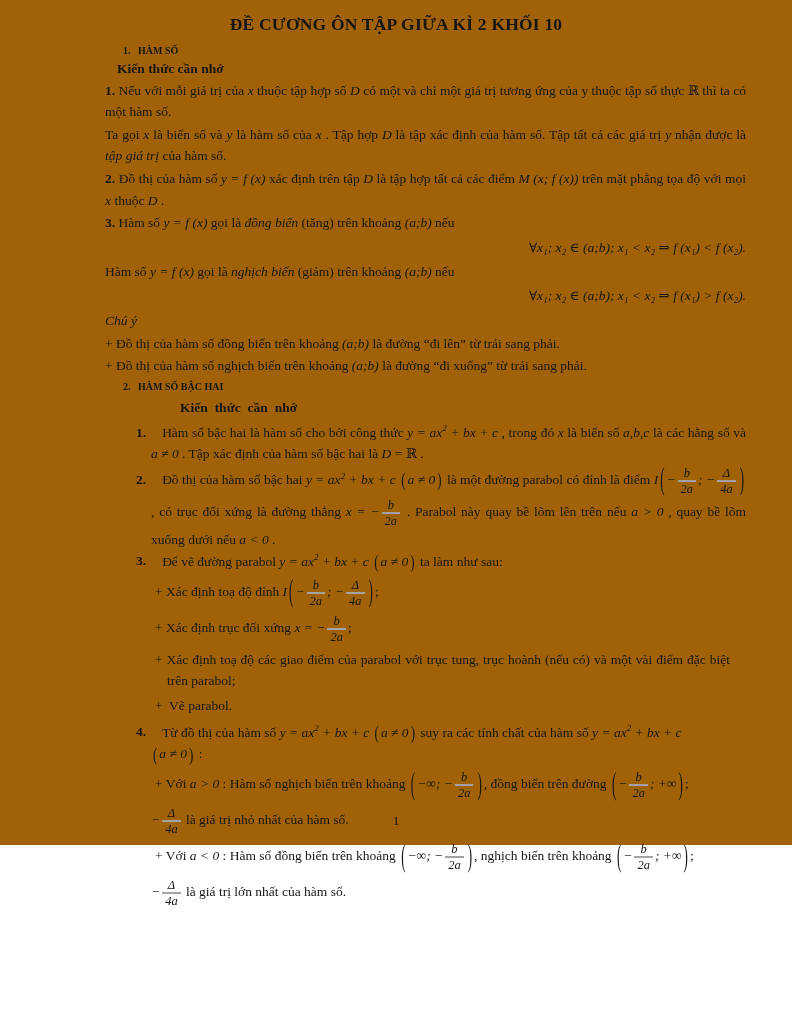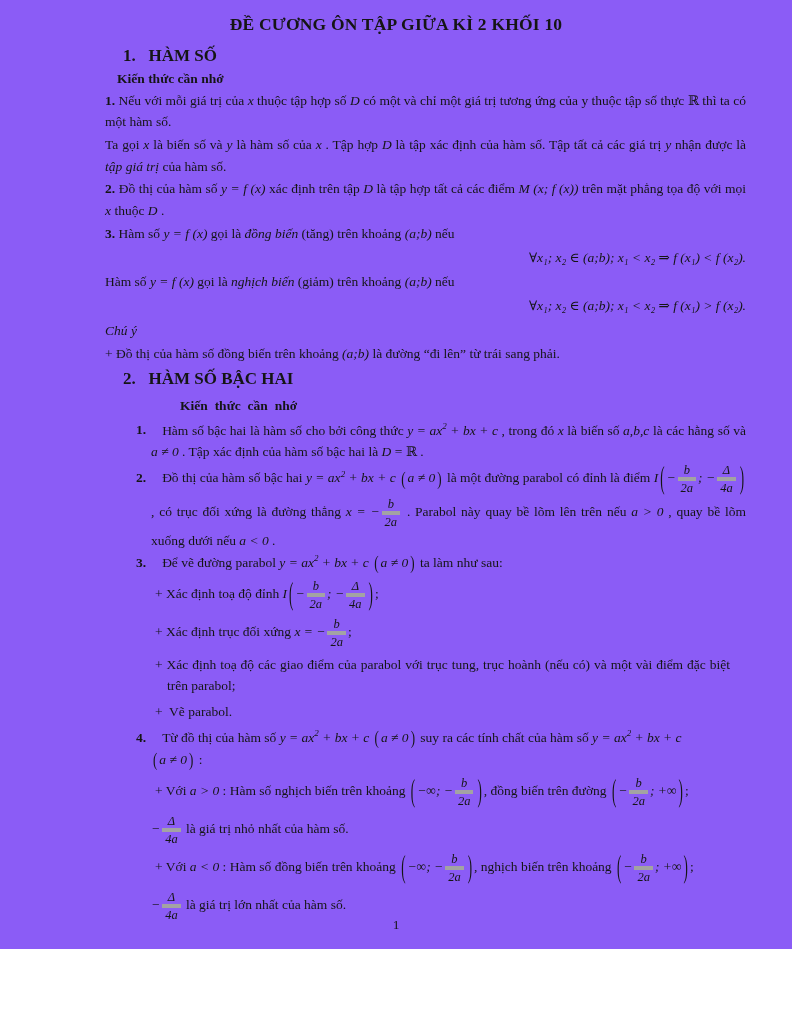--- a/index.html
+++ b/index.html
@@ -2,44 +2,44 @@
 <html><head>
 <meta charset="utf-8">
 <style>
   html,body{margin:0;padding:0;background:#ffffff;}
   body{
     width:792px;height:1024px;overflow:hidden;position:relative;
     font-family:"Liberation Serif","DejaVu Serif",serif;
     font-size:13.5px;color:#151515;
     -webkit-font-smoothing:antialiased;
   }
-  .page{position:relative;width:792px;height:949px;background:#8b5cf6;}
+  .page{position:relative;width:792px;height:845px;background:#a16207;}
   .title{
     text-align:center;font-weight:bold;font-size:17.5px;
     padding-top:14px;letter-spacing:.2px;
   }
   .doc{padding:6px 46px 0 105px;text-align:justify;}
   .blk{margin:1px 0;line-height:1.58;}
-  .h1{font-weight:bold;font-size:17px;margin-left:18px;margin-top:3px;line-height:1.45;}
+  .h1{font-weight:bold;font-size:10px;margin-left:18px;margin-top:3px;line-height:1.45;}
   .kien{font-weight:bold;margin-left:12px;line-height:1.4;}
   .kien2{font-weight:bold;margin-left:75px;word-spacing:3.5px;margin-top:4px;margin-bottom:3px;line-height:1.5;}
   .p{margin:1.5px 0;}
   .formula{text-align:right;margin:3px 0;}
   .li{padding-left:46px;text-indent:-15px;margin:0 0;}
   .linum{font-weight:bold;margin-right:16px;}
   .plus{padding-left:46px;text-indent:-12px;margin:4px 16px;}
   .sub{margin-left:46px;margin-top:2px;margin-bottom:2px;}
   .m{font-style:italic;font-family:"Liberation Serif","DejaVu Serif",serif;}
   sup.m{font-size:9px;}
   .frac{
     display:inline-flex;flex-direction:column;align-items:center;
     vertical-align:middle;line-height:1.12;font-size:12.5px;
     font-style:italic;margin:1px 2px;text-indent:0;
   }
-  .frac .den{border-top:4px solid #a3a3a3;padding:0 3px;}
+  .frac .den{border-top:2px solid #a3a3a3;padding:0 3px;}
   .frac .num{padding:0 3px;}
   .bigp{
     display:inline-block;transform:scaleY(2.45);transform-origin:center;
     font-weight:400;margin:0 2px;text-indent:0;vertical-align:middle;
     font-size:13px;
   }
   .bigp.sm{transform:scaleY(1.5);}
   .pagenum{
     position:absolute;left:0;bottom:16px;width:100%;text-align:center;
     font-size:13.5px;
@@ -55,20 +55,21 @@
       <div class="blk kien"><span style="font-weight: bold;">Kiến thức cần nhớ</span></div>
       <div class="blk p"><span style="font-weight: bold;">1. </span><span>Nếu với mỗi giá trị của </span><span class="m">x</span><span> thuộc tập hợp số </span><span class="m">D</span><span> có một và chỉ một giá trị tương ứng của y thuộc tập số thực </span><span>ℝ</span><span> thì ta có một hàm số.</span></div>
       <div class="blk p"><span>Ta gọi </span><span class="m">x</span><span> là biến số và </span><span class="m">y</span><span> là hàm số của </span><span class="m">x</span><span> . Tập hợp </span><span class="m">D</span><span> là tập xác định của hàm số. Tập tất cả các giá trị </span><span class="m">y</span><span> nhận được là </span><span class="m">tập giá trị</span><span> của hàm số.</span></div>
       <div class="blk p"><span style="font-weight: bold;">2. </span><span>Đồ thị của hàm số </span><span class="m">y = f (x)</span><span> xác định trên tập </span><span class="m">D</span><span> là tập hợp tất cả các điểm </span><span class="m">M (x; f (x))</span><span> trên mặt phẳng tọa độ với mọi </span><span class="m">x</span><span> thuộc </span><span class="m">D</span><span> .</span></div>
       <div class="blk p"><span style="font-weight: bold;">3. </span><span>Hàm số </span><span class="m">y = f (x)</span><span> gọi là </span><span class="m">đồng biến</span><span> (tăng) trên khoảng </span><span class="m">(a;b)</span><span> nếu</span></div>
       <div class="blk formula"><span class="m">∀x₁; x₂ ∈ (a;b); x₁ &lt; x₂ ⇒ f (x₁) &lt; f (x₂).</span></div>
       <div class="blk p"><span>Hàm số </span><span class="m">y = f (x)</span><span> gọi là </span><span class="m">nghịch biến</span><span> (giảm) trên khoảng </span><span class="m">(a;b)</span><span> nếu</span></div>
       <div class="blk formula"><span class="m">∀x₁; x₂ ∈ (a;b); x₁ &lt; x₂ ⇒ f (x₁) &gt; f (x₂).</span></div>
       <div class="blk p"><span class="m">Chú ý</span></div>
       <div class="blk p"><span>+ Đồ thị của hàm số đồng biến trên khoảng </span><span class="m">(a;b)</span><span> là đường “đi lên” từ trái sang phải.</span></div>
+      <div class="blk p"><span>+ Đồ thị của hàm số nghịch biến trên khoảng </span><span class="m">(a;b)</span><span> là đường “đi xuống” từ trái sang phải.</span></div>
       <div class="blk h1"><span style="font-weight: bold;">2.&nbsp;&nbsp;&nbsp;HÀM SỐ BẬC HAI</span></div>
       <div class="blk kien2"><span style="font-weight: bold;">Kiến thức cần nhớ</span></div>
       <div class="blk li"><span class="linum">1.</span><span>Hàm số bậc hai là hàm số cho bởi công thức </span><span class="m">y = ax</span><sup class="m">2</sup><span class="m"> + bx + c</span><span> , trong đó </span><span class="m">x</span><span> là biến số </span><span class="m">a,b,c</span><span> là các hằng số và </span><span class="m">a ≠ 0</span><span> . Tập xác định của hàm số bậc hai là </span><span class="m">D</span><span> = ℝ .</span></div>
       <div class="blk li"><span class="linum">2.</span><span>Đồ thị của hàm số bậc hai </span><span class="m">y = ax</span><sup class="m">2</sup><span class="m"> + bx + c </span><span class="bigp sm">(</span><span class="m">a ≠ 0</span><span class="bigp sm">)</span><span> là một đường parabol có đỉnh là điểm </span><span class="m">I</span><span class="bigp">(</span><span class="m">−</span><span class="frac">
           <span class="num">b</span>
           <span class="den">2a</span>
         </span><span class="m">; −</span><span class="frac">
           <span class="num">Δ</span>
           <span class="den">4a</span>
         </span><span class="bigp">)</span><span>, có trục đối xứng là đường thẳng </span><span class="m">x</span><span class="m"> = −</span><span class="frac">

